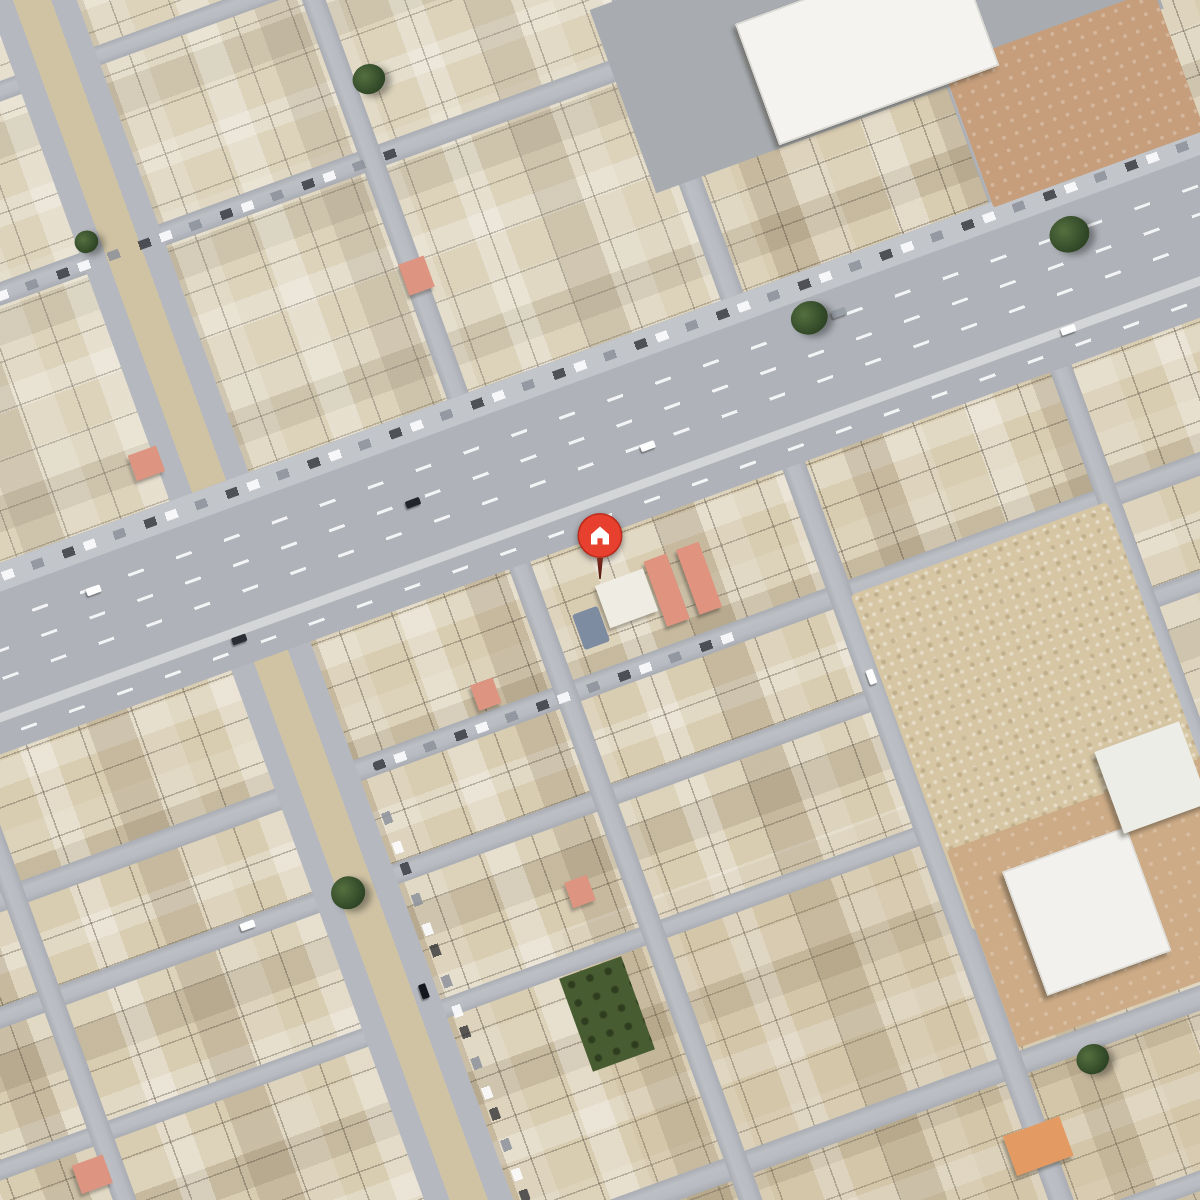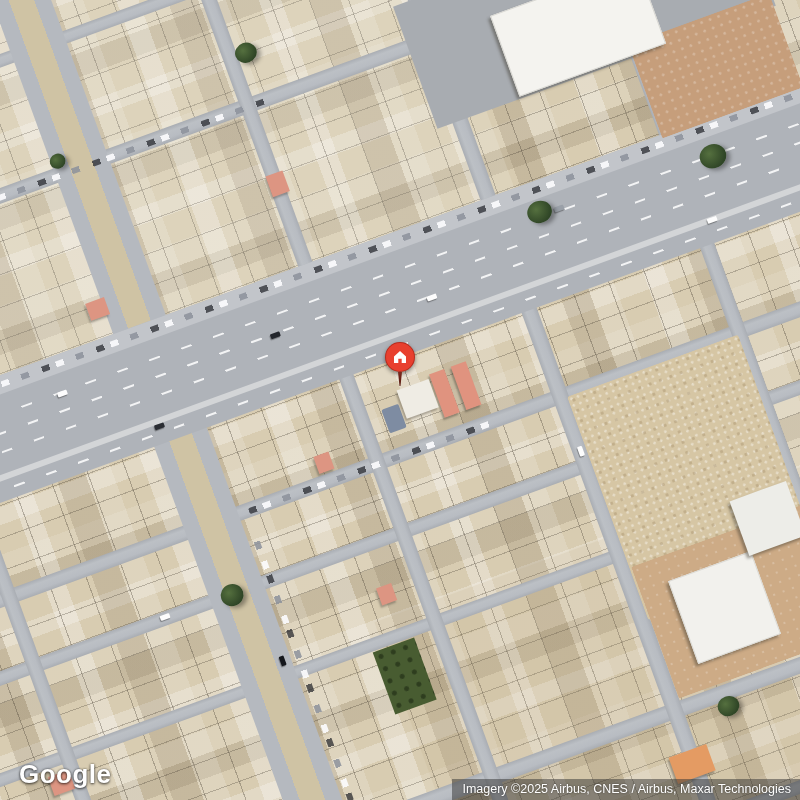--- a/index.html
+++ b/index.html
@@ -165,18 +165,14 @@
 
   <div class="marker">
     <div class="marker-circle">
       <svg width="16" height="16" viewBox="0 0 16 16">
         <path d="M8 2 L2 7.4 V14 H6.3 V9.8 H9.7 V14 H14 V7.4 Z" fill="#ffffff"></path>
       </svg>
     </div>
     <div class="marker-stem"></div>
   </div>
 
-  <div class="glogo">Google</div>
-  <div class="attribution">
-    <span>Imagery ©2025 Airbus, CNES / Airbus, Maxar Technologies</span>
-  </div>
 
 </div>
 
 </body></html>

